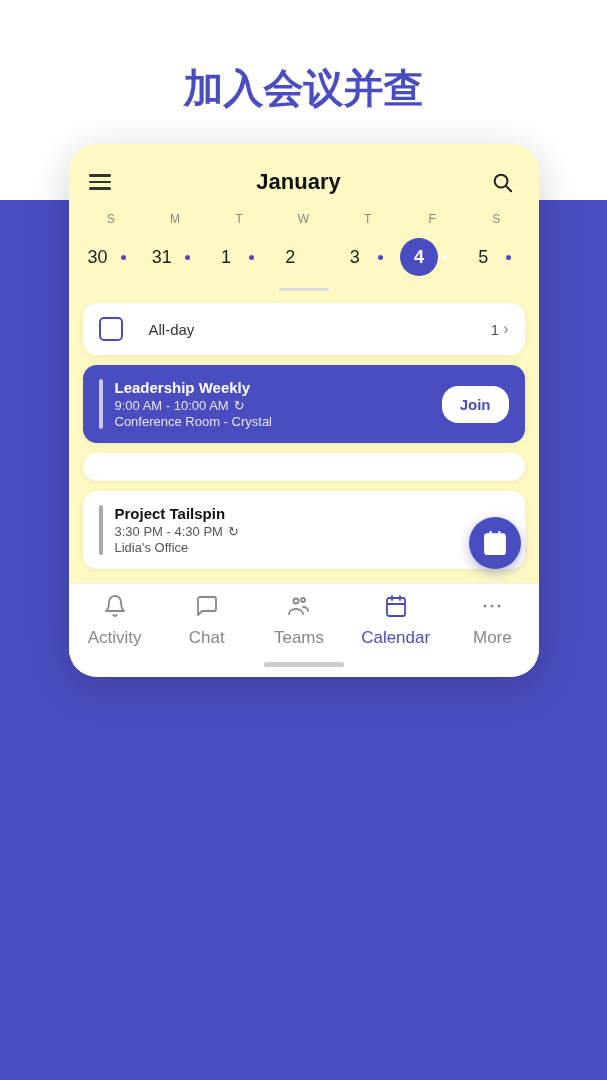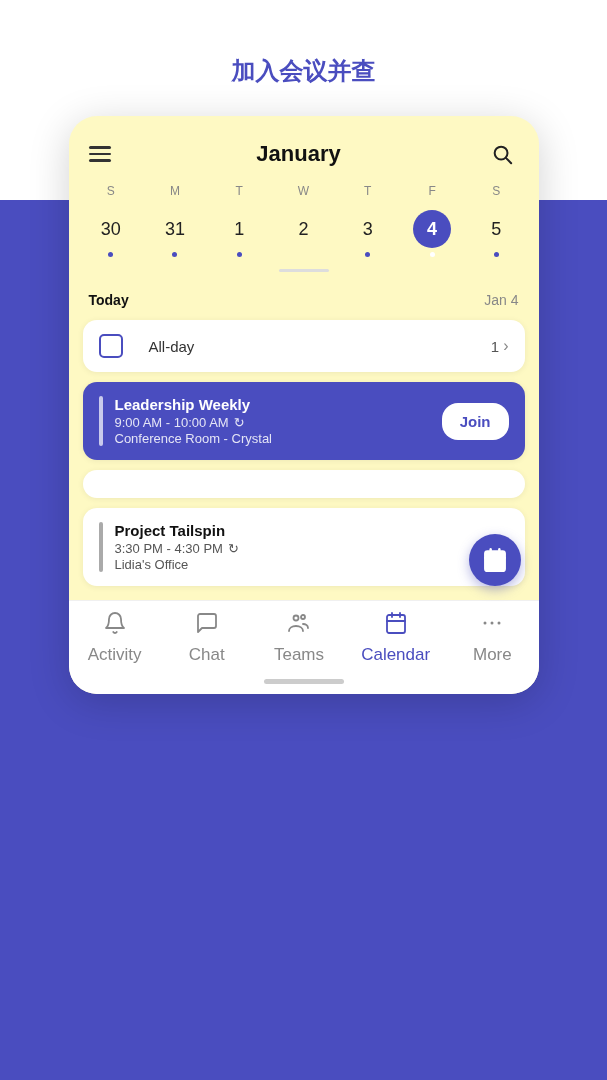--- a/index.html
+++ b/index.html
@@ -25,23 +25,24 @@
       background: #ffffff;
     }
 
     .hero-text {
       position: relative;
       z-index: 2;
       text-align: center;
       padding-top: 55px;
       padding-bottom: 30px;
       color: #4A4DBF;
-      font-size: 24px;
+      font-size: 40px;
       font-weight: 600;
       line-height: 1.3;
+      margin-top: 7px;
     }
 
     .phone-card {
       position: relative;
       z-index: 2;
       background: #fef9c3;
       border-radius: 28px;
       width: 470px;
       overflow: hidden;
       box-shadow: 0 8px 40px rgba(0,0,0,0.18);
@@ -103,21 +104,21 @@
     }
 
     .week-dates {
       display: grid;
       grid-template-columns: repeat(7, 1fr);
       text-align: center;
       padding: 4px 10px 8px 10px;
     }
     .date-cell {
       display: flex;
-      flex-direction: column;
+      flex-direction: row;
       align-items: center;
       gap: 4px;
       padding: 4px 0;
     }
     .date-num {
       font-size: 18px;
       color: #222;
       font-weight: 400;
       width: 38px;
       height: 38px;
@@ -397,24 +398,20 @@
       <div class="date-dot white"></div>
     </div>
     <div class="date-cell">
       <span class="date-num">5</span>
       <div class="date-dot"></div>
     </div>
   </div>
 
   <div class="divider-line"></div>
 
-  <div class="today-bar">
-    <span class="today-label">Today</span>
-    <span class="today-date">Jan 4</span>
-  </div>
 
   <div class="events-container">
 
     <div class="allday-card">
       <div class="allday-icon"></div>
       <span class="allday-label">All-day</span>
       <div class="allday-count-row">
         <span>1</span>
         <span class="chevron">›</span>
       </div>

